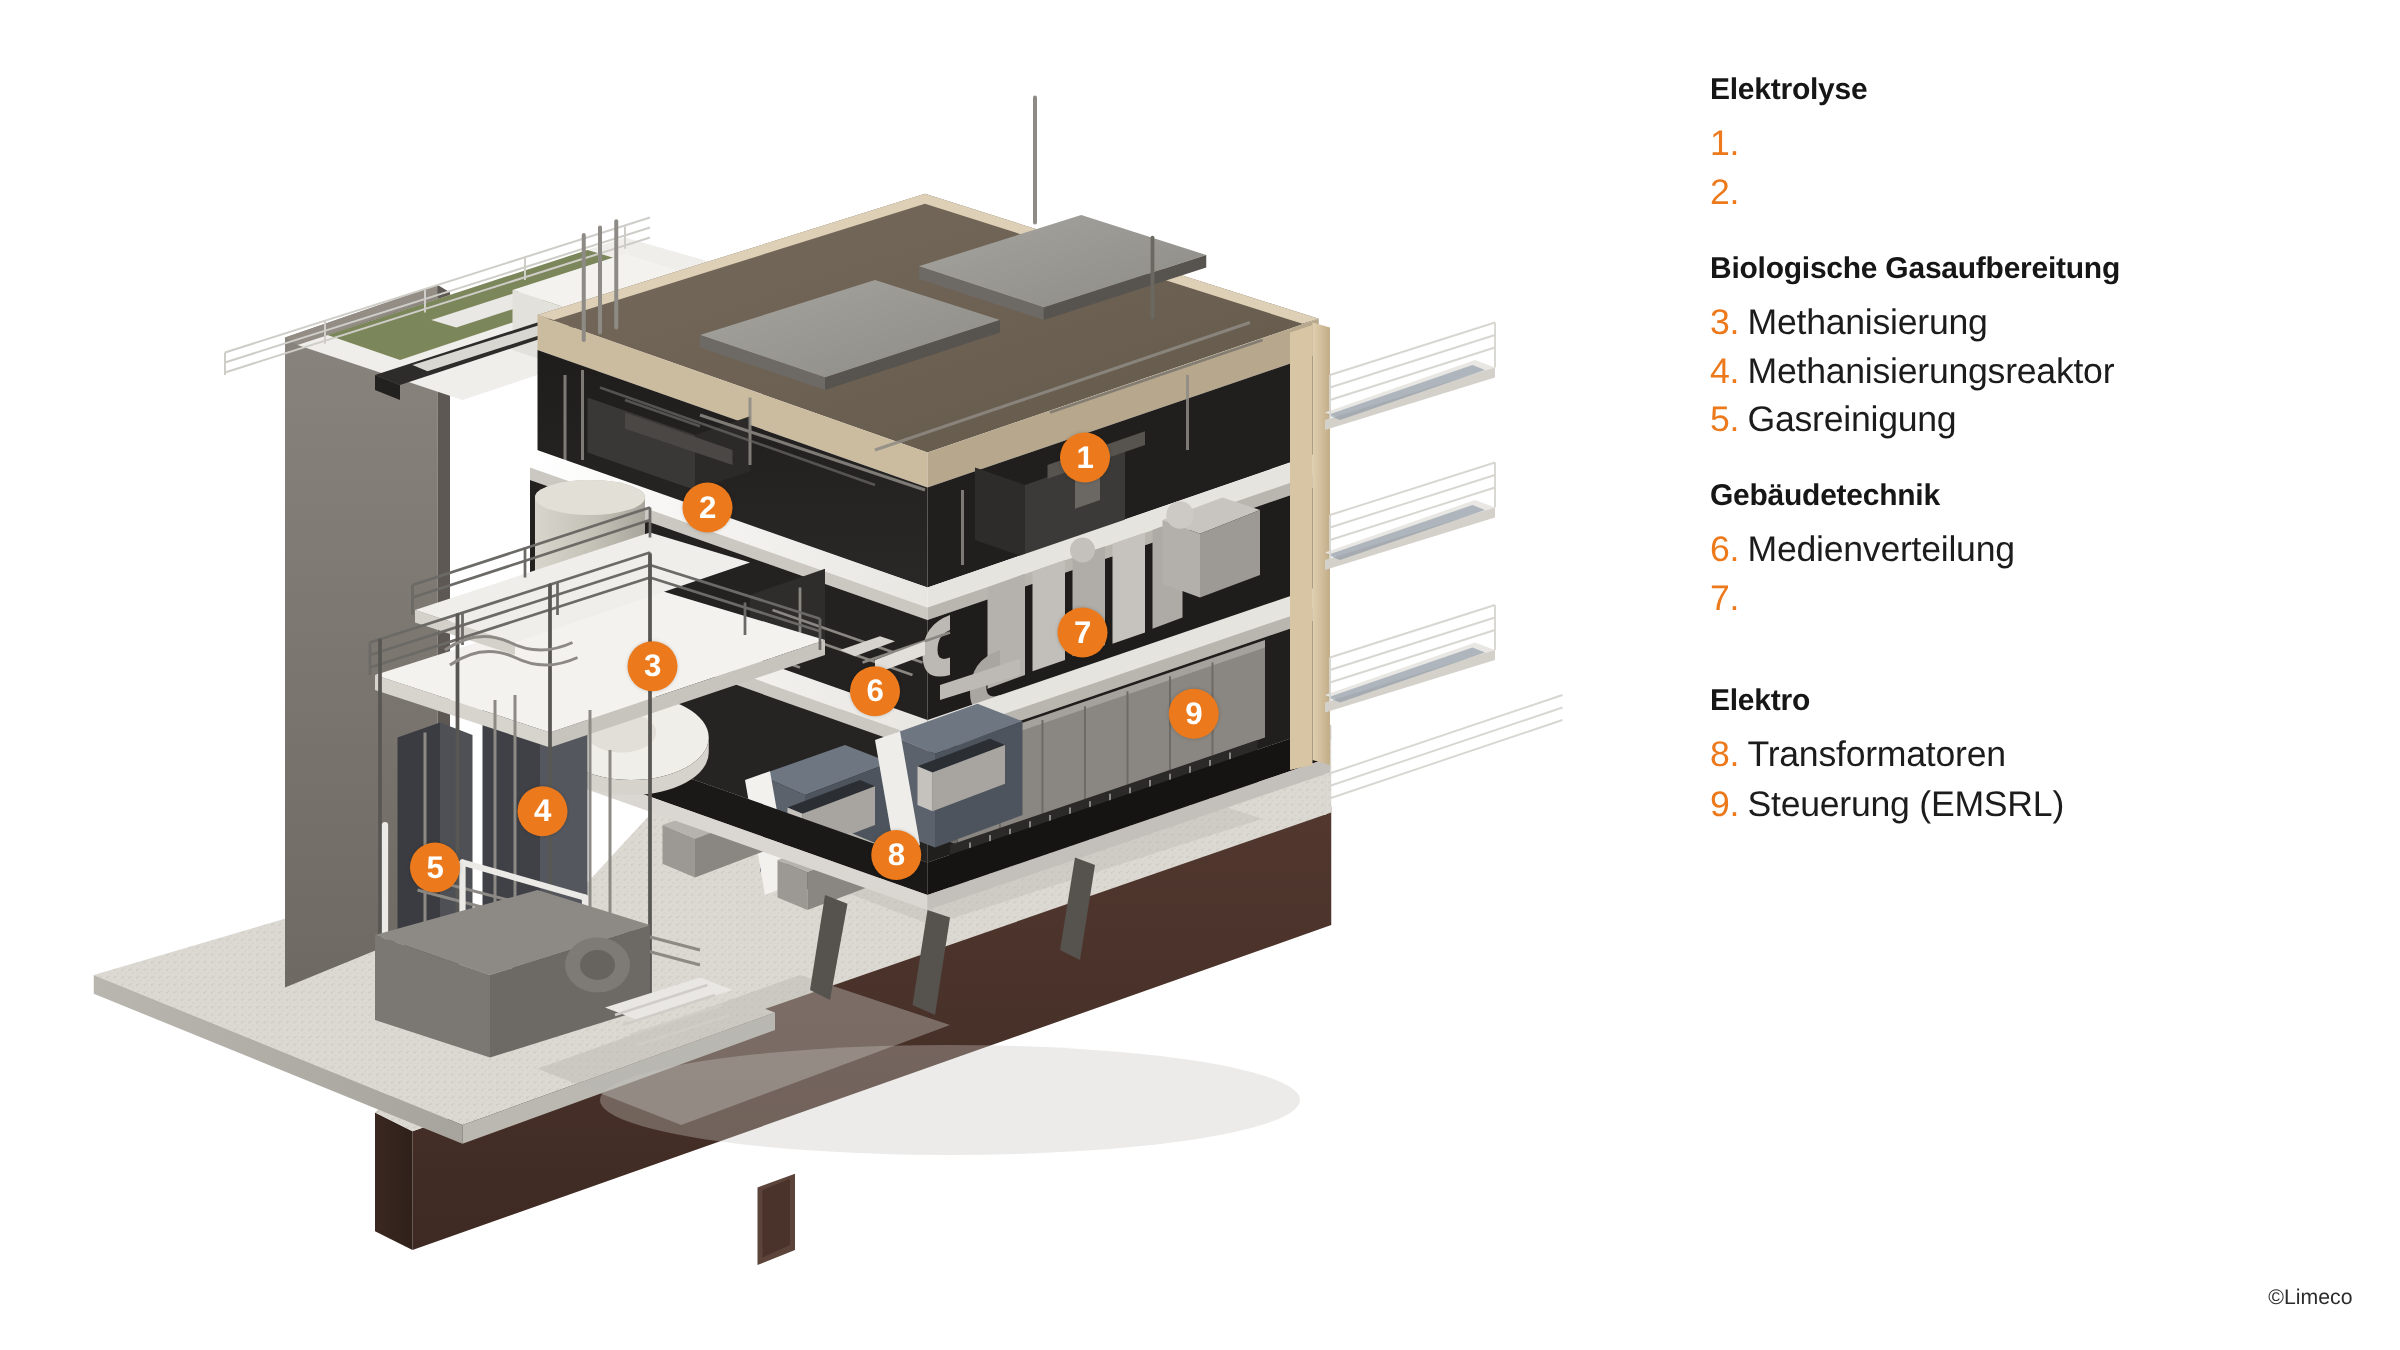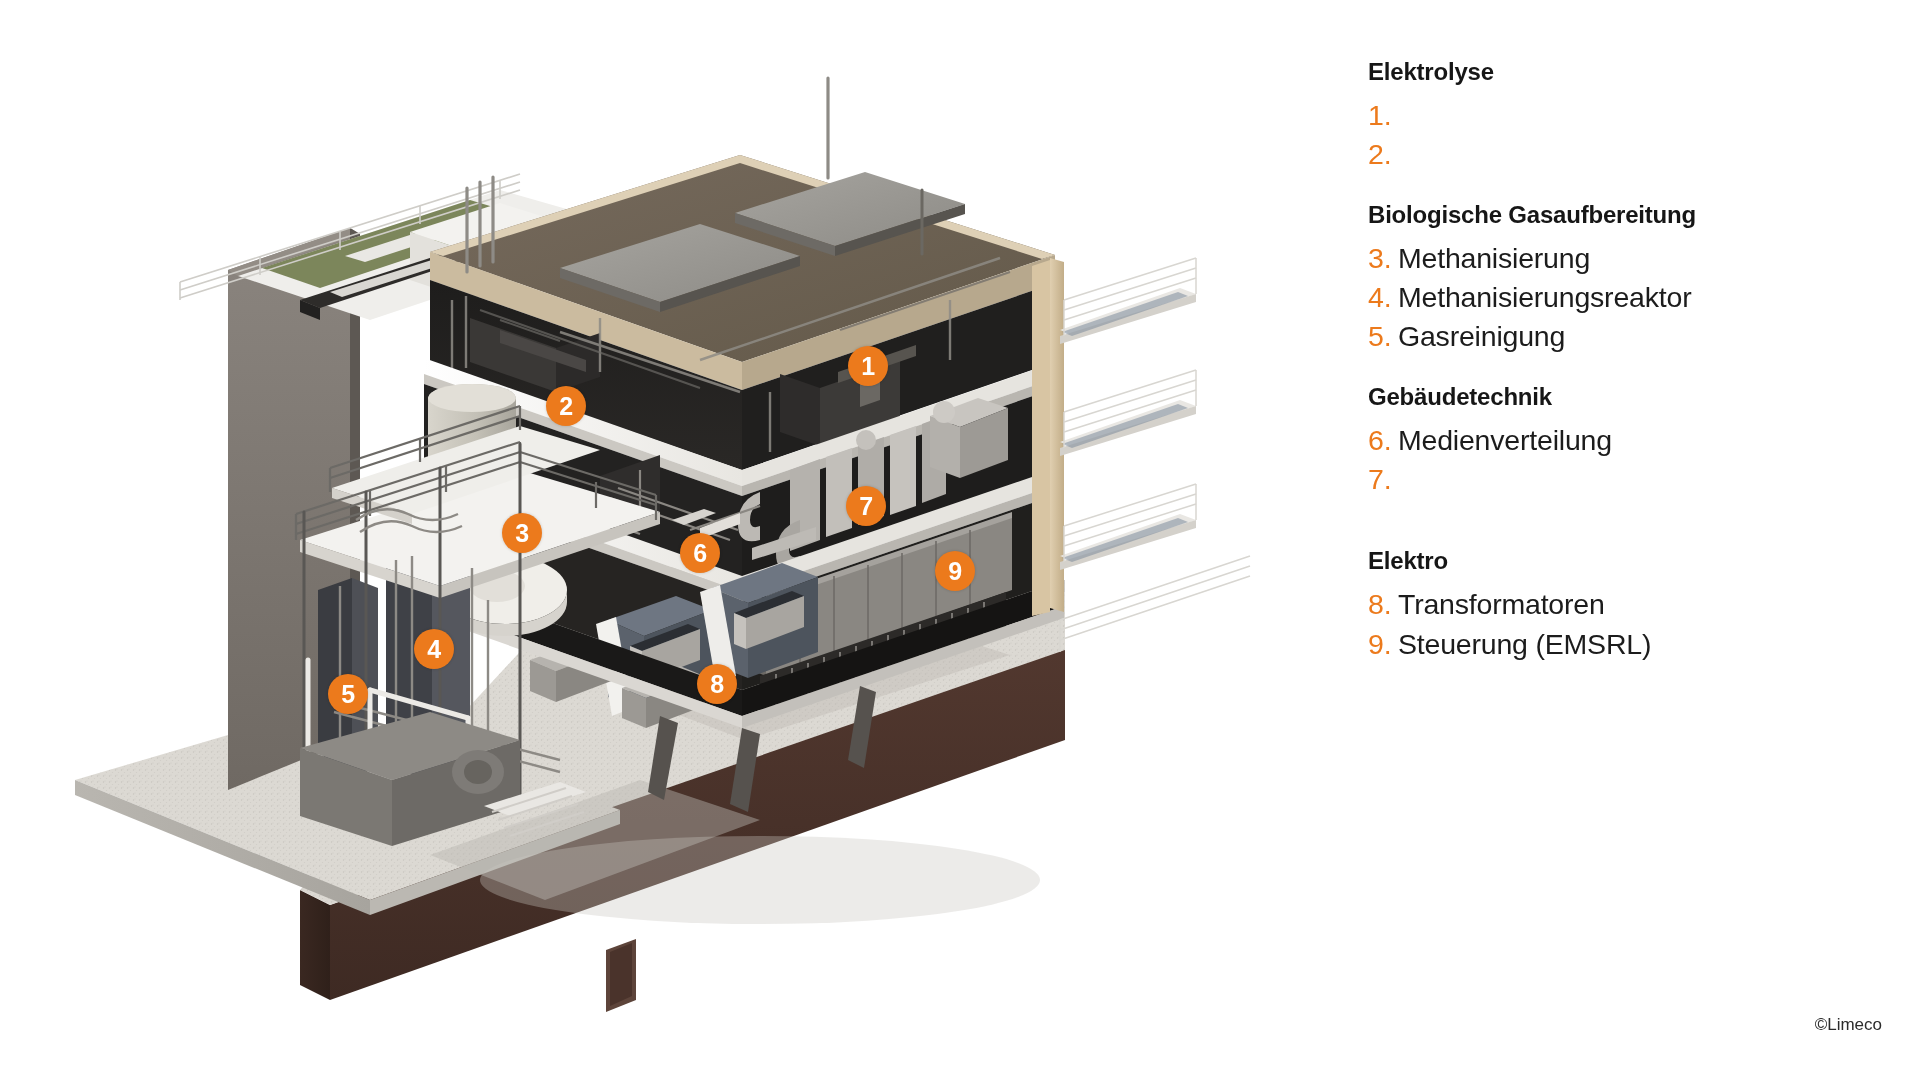--- a/index.html
+++ b/index.html
@@ -89,21 +89,21 @@
     color: #ec7a1c;
     flex: 0 0 auto;
     min-width: 30px;
   }
   .legend-label { flex: 0 0 auto; }
 
   
   #credit {
     position: absolute;
     right: 38px;
-    bottom: 45px;
+    bottom: 32px;
     font-family: "Liberation Sans", sans-serif;
     font-size: 17px;
     color: #2b2b2b;
   }
 </style>
 </head>
 <body>
 
 <div id="page">
 

